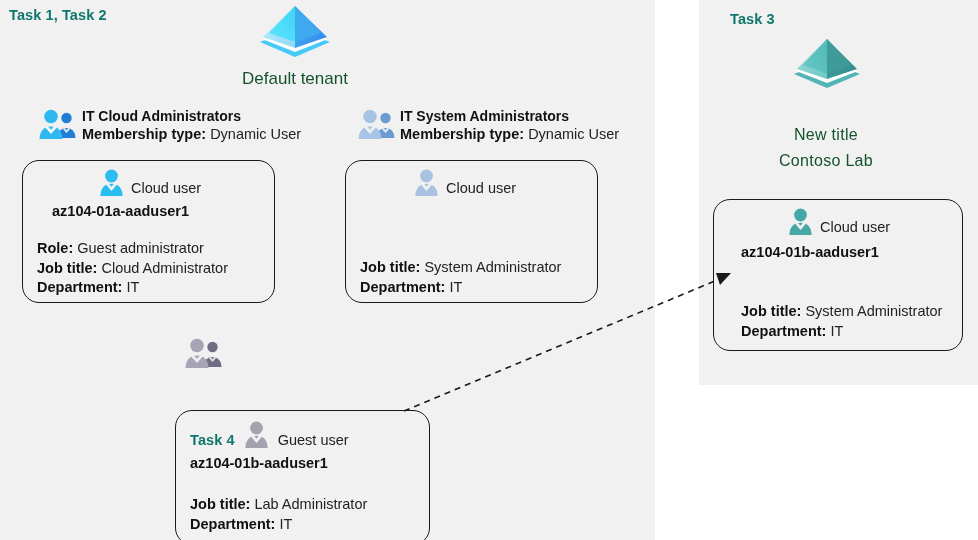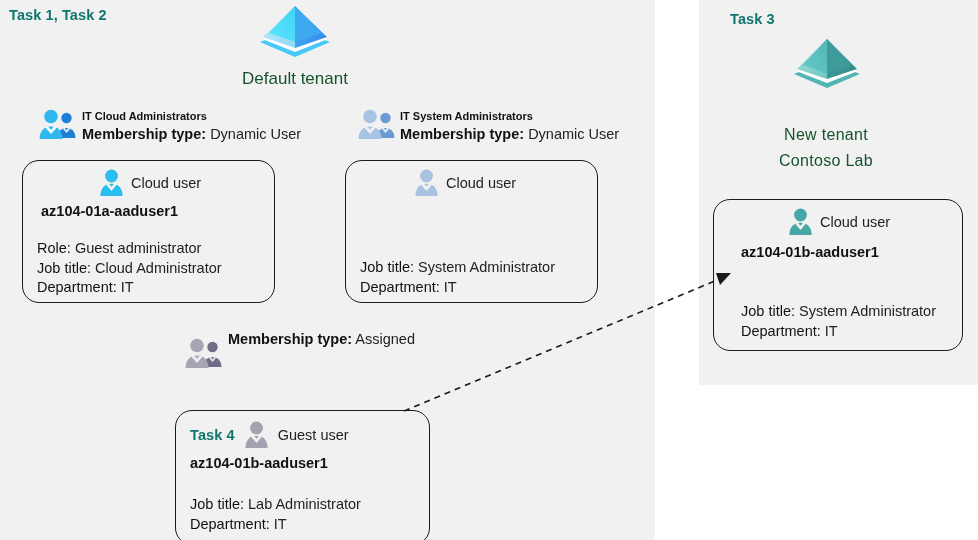--- a/index.html
+++ b/index.html
@@ -16,34 +16,34 @@
     position:absolute;color:#0f766e;font-weight:bold;font-size:14.5px;
     letter-spacing:.1px;white-space:nowrap;
   }
 
   .card{
     position:absolute;background:#f1f1f1;border:1.6px solid #1a1a1a;
     border-radius:17px;box-sizing:border-box;
   }
 
   .grp{position:absolute;white-space:nowrap;}
-  .grp-title{font-weight:bold;font-size:11px;color:#111;line-height:18px;}
+  .grp-title{font-weight:bold;font-size:14px;color:#111;line-height:18px;}
   .grp-sub{font-size:14.5px;color:#222;line-height:19px;}
   .grp-sub b{font-weight:bold;color:#111;}
 
   .tenant-name{
     position:absolute;text-align:center;font-weight:normal;color:#14532d;
     white-space:nowrap;
   }
 
-  .user-head{position:absolute;display:flex;align-items:center;gap:7px;white-space:nowrap;}
+  .user-head{position:absolute;display:flex;align-items:flex-end;gap:7px;white-space:nowrap;}
   .user-head .utype{font-size:14.5px;color:#222;}
   .uname{position:absolute;font-weight:bold;font-size:14.5px;color:#111;white-space:nowrap;}
   .attrs{position:absolute;font-size:14.5px;color:#222;line-height:19.5px;white-space:nowrap;}
-  .attrs b{font-weight:normal;color:#111;}
+  .attrs b{font-weight:bold;color:#111;}
 
   .icon-person{display:inline-block;vertical-align:middle;}
   .icon-group{position:absolute;}
   .icon-tenant{position:absolute;}
 
   svg{display:block;overflow:visible;}
   #arrow-layer{position:absolute;left:0;top:0;width:978px;height:540px;pointer-events:none;}
 </style>
 </head>
 <body>
@@ -97,21 +97,21 @@
       </linearGradient>
     </defs>
     <polygon points="36,52 3,38 36,25 69,38" fill="#52b5b3"></polygon>
     <polygon points="36,47 5,35 36,23 67,35" fill="#ffffff"></polygon>
     <polygon points="36,3 36,43 6,33" fill="url(#t2c)"></polygon>
     <polygon points="36,3 36,43 66,33" fill="url(#t2b)"></polygon>
     <polygon points="36,3 12,29 36,38" fill="url(#t2a)"></polygon>
     <polygon points="36,3 60,29 36,38" fill="#3f9b99"></polygon>
   </svg>
 </div>
-<div class="tenant-name" style="left:726px;top:126px;width:200px;font-size:16px;letter-spacing:.3px;">New  tenant</div>
+<div class="tenant-name" style="left:726px;top:126px;width:200px;font-size:16px;letter-spacing:.3px;">New  title</div>
 <div class="tenant-name" style="left:726px;top:152px;width:200px;font-size:16px;letter-spacing:.3px;">Contoso Lab</div>
 
 <div class="icon-group" style="left:38px;top:108px;">
   <svg width="40" height="32" viewBox="0 0 40 32">
     <circle cx="28.5" cy="10" r="5.2" fill="#1f7fd4"></circle>
     <path d="M19.5 30 q0.6-10 9-10 q8.4 0 9 10 z" fill="#1f7fd4"></path>
     <path d="M25 21 l3.5 4 l3.5-4 l-1.6-1 l-1.9 2.2 l-1.9-2.2 z" fill="#ffffff" opacity=".85"></path>
     <circle cx="13" cy="8.5" r="6.8" fill="#2fb7ef"></circle>
     <path d="M1.5 31 q0.8-12.5 11.5-12.5 q10.7 0 11.5 12.5 z" fill="#2fb7ef"></path>
     <path d="M7.2 19.5 l5.8 6.6 l5.8-6.6 l-2.6-1.3 l-3.2 3.6 l-3.2-3.6 z" fill="#ffffff" opacity=".92"></path>
@@ -129,21 +129,21 @@
   <div class="user-head" style="left:76px;top:8px;">
     <span class="icon-person">
       <svg width="25" height="27" viewBox="0 0 25 27">
         <circle cx="12.5" cy="7" r="6.4" fill="#29bdf0"></circle>
         <path d="M1.3 27 q0.8-12.2 11.2-12.2 q10.4 0 11.2 12.2 z" fill="#29bdf0"></path>
         <path d="M7 15.5 l5.5 6.6 l5.5-6.6 l-2.5-1.3 l-3 3.6 l-3-3.6 z" fill="#f1f1f1"></path>
       </svg>
     </span>
     <span class="utype">Cloud user</span>
   </div>
-  <div class="uname" style="left:18px;top:42px;">az104-01a-aaduser1</div>
+  <div class="uname" style="left:29px;top:42px;">az104-01a-aaduser1</div>
   <div class="attrs" style="left:14px;top:78px;">
     <div><b>Role:</b> <span>Guest administrator</span></div>
     <div><b>Job title:</b> <span>Cloud Administrator</span></div>
     <div><b>Department:</b> <span>IT</span></div>
   </div>
 </div>
 
 <div class="icon-group" style="left:357px;top:108px;">
   <svg width="40" height="32" viewBox="0 0 40 32">
     <circle cx="28.5" cy="10" r="5.2" fill="#6b9bd2"></circle>
@@ -183,24 +183,20 @@
   <svg width="40" height="32" viewBox="0 0 40 32">
     <circle cx="28.5" cy="10" r="5.2" fill="#6f6d85"></circle>
     <path d="M19.5 30 q0.6-10 9-10 q8.4 0 9 10 z" fill="#6f6d85"></path>
     <path d="M25 21 l3.5 4 l3.5-4 l-1.6-1 l-1.9 2.2 l-1.9-2.2 z" fill="#ffffff" opacity=".8"></path>
     <circle cx="13" cy="8.5" r="6.8" fill="#a6a4b5"></circle>
     <path d="M1.5 31 q0.8-12.5 11.5-12.5 q10.7 0 11.5 12.5 z" fill="#a6a4b5"></path>
     <path d="M7.2 19.5 l5.8 6.6 l5.8-6.6 l-2.6-1.3 l-3.2 3.6 l-3.2-3.6 z" fill="#f1f1f1" opacity=".95"></path>
   </svg>
 </div>
 <div class="grp" style="left:228px;top:330px;">
-  <div class="grp-sub">
-    <b>Membership type:</b>
-    <span>Assigned</span>
-  </div>
 </div>
 
 <div class="card" style="left:175px;top:410px;width:255px;height:135px;">
   <div class="user-head" style="left:14px;top:10px;gap:9px;">
     <span class="task-label" style="position:static;">Task 4</span>
     <span class="icon-person">
       <svg width="25" height="27" viewBox="0 0 25 27">
         <circle cx="12.5" cy="7" r="6.4" fill="#a3a3af"></circle>
         <path d="M1.3 27 q0.8-12.2 11.2-12.2 q10.4 0 11.2 12.2 z" fill="#a3a3af"></path>
         <path d="M7 15.5 l5.5 6.6 l5.5-6.6 l-2.5-1.3 l-3 3.6 l-3-3.6 z" fill="#f1f1f1"></path>

